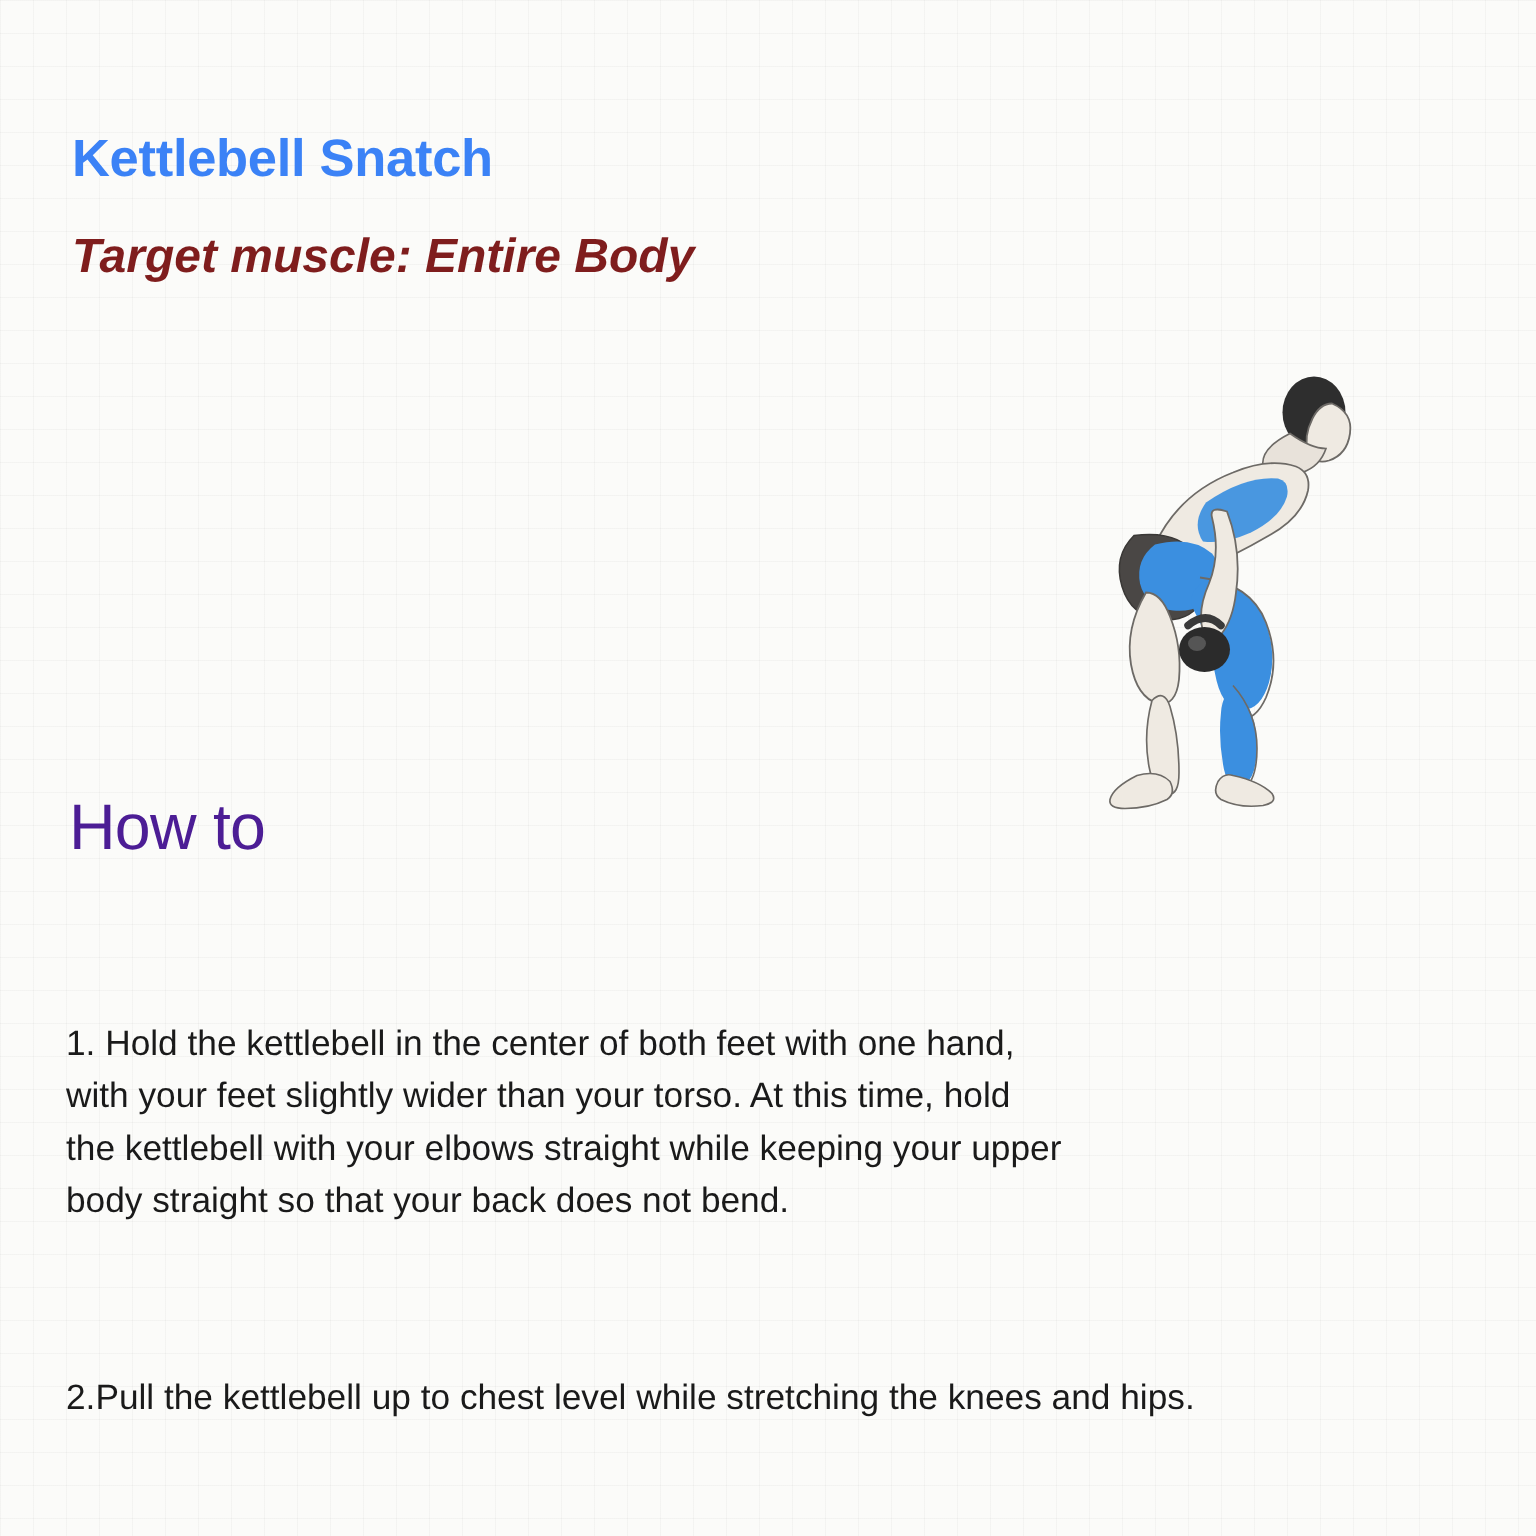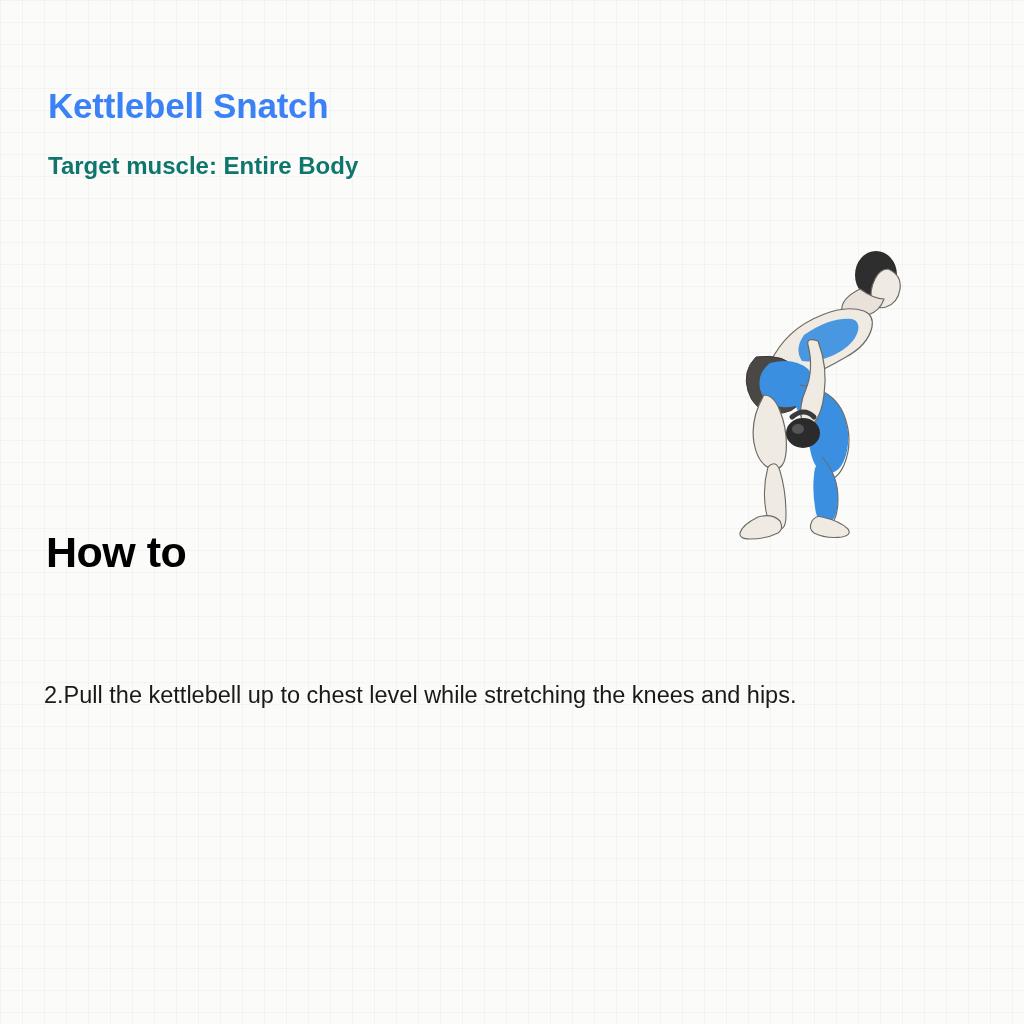--- a/index.html
+++ b/index.html
@@ -30,31 +30,32 @@
     top: 86px;
     font-size: 35px;
     font-weight: bold;
     color: #3b82f6;
     letter-spacing: -0.2px;
   }
   #subtitle {
     position: absolute;
     left: 48px;
     top: 152px;
-    font-size: 24px;
+    font-size: 32px;
     font-weight: bold;
-    color: #0f766e;
+    color: #7f1d1d;
+    font-style: italic;
   }
   #howto {
     position: absolute;
     left: 46px;
     top: 528px;
     font-size: 43px;
-    font-weight: bold;
-    color: #000000;
+    font-weight: normal;
+    color: #4c1d95;
     letter-spacing: -0.5px;
   }
   #steps {
     position: absolute;
     left: 44px;
     top: 608px;
     width: 975px;
     font-size: 23.5px;
     line-height: 35px;
     color: #1a1a1a;
@@ -113,15 +114,19 @@
 
     <path d="M92 172 q12 -10 22 0" fill="none" stroke="#3a3a3a" stroke-width="5" stroke-linecap="round"></path>
     <ellipse cx="103" cy="188" rx="17" ry="15" fill="#2b2b2b"></ellipse>
     <ellipse cx="98" cy="184" rx="6" ry="5" fill="#555"></ellipse>
   </svg>
 </div>
 
 <div id="howto">How to</div>
 
 <div id="steps">
+  <p class="step">1. Hold the kettlebell in the center of both feet with one hand,
+with your feet slightly wider than your torso. At this time, hold
+the kettlebell with your elbows straight while keeping your upper
+body straight so that your back does not bend.</p>
   <p class="step">2.Pull the kettlebell up to chest level while stretching the knees and hips.</p>
   
 </div>
 
 </body></html>

